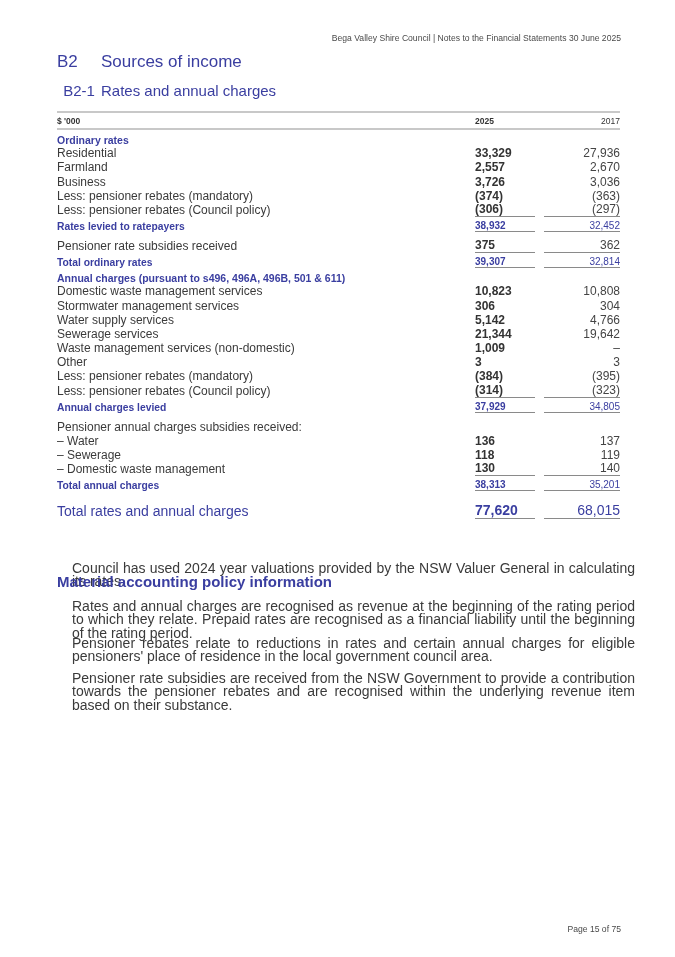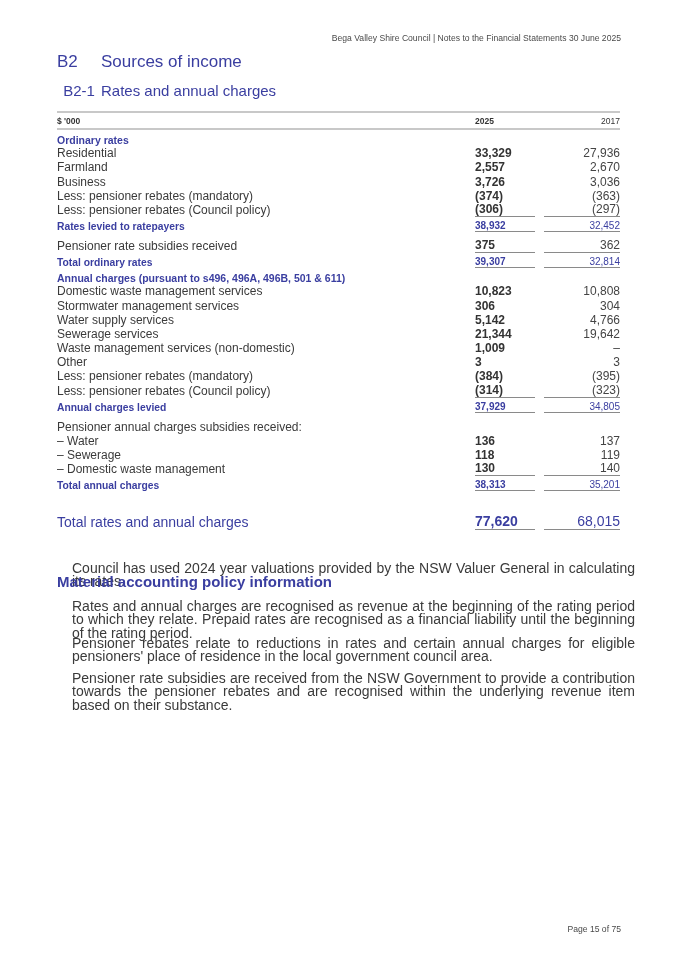--- a/index.html
+++ b/index.html
@@ -19,21 +19,21 @@
     .row .lab { flex: 1; }
     .row .c1 { font-weight: bold; color: #333; }
     .row .c2 { color: #444; }
     .sec { font-size: 10.5px; font-weight: bold; color: #3a3ea0; height: 15px; margin-top: 1px; display: flex; align-items: flex-end; }
     .tot { font-weight: bold; color: #3a3ea0; font-size: 10.3px; height: 15px; }
     .tot .c1, .tot .c2 { color: #3a3ea0; font-size: 10px; }
     .tot .c2 { font-weight: normal; }
     .ul .c1, .ul .c2 { border-bottom: 1.5px solid #8a8a8a; }
     .tot .c1, .tot .c2 { border-bottom: 1.5px solid #8a8a8a; }
     .gap { height: 7px; }
-    .grand { display: flex; align-items: flex-end; height: 22px; margin-top: 17px; color: #3a3ea0; }
+    .grand { display: flex; align-items: flex-end; height: 22px; margin-top: 6px; color: #3a3ea0; }
     .grand .lab { flex: 1; font-size: 14px; }
     .grand .c1 { font-size: 14px; font-weight: bold; border-bottom: 1.5px solid #8a8a8a; }
     .grand .c2 { font-size: 14px; border-bottom: 1.5px solid #8a8a8a; }
     .para { position: absolute; left: 72px; width: 563px; font-size: 14px; line-height: 13.4px; color: #3a3a3a; text-align: justify; margin-top: 15px; }
     .policy-title { position: absolute; left: 57px; top: 573px; font-size: 15px; font-weight: bold; color: #3a3ea0; }
     .footer { position: absolute; top: 924px; right: 54px; font-size: 8.6px; color: #4a4a4a; }
   </style>
 </head>
 <body>
 

